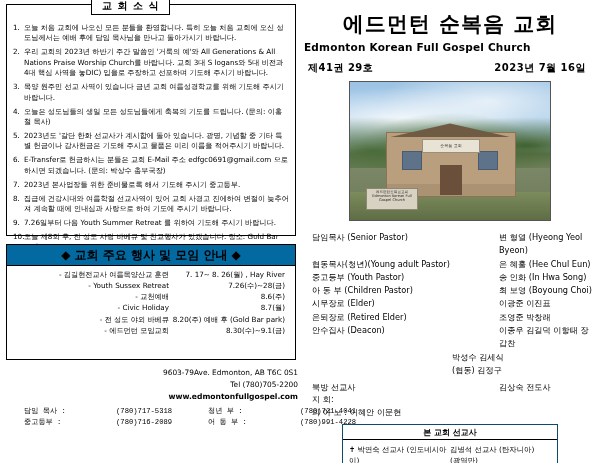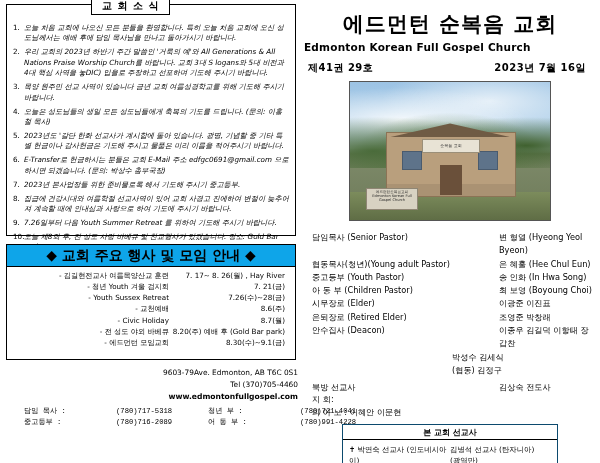--- a/index.html
+++ b/index.html
@@ -66,44 +66,43 @@
     display: flex;
     margin-bottom: 3.5px;
   }
   .news-num {
     width: 11px;
     flex: 0 0 11px;
     text-align: left;
   }
   .news-text {
     flex: 1 1 auto;
-    font-style: italic;
   }
   .news-footer {
     margin-top: 6px;
     font-size: 7.2px;
     line-height: 1.5;
   }
   .news-footer .indent {
     padding-left: 24px;
   }
 
   .events-box {
     position: relative;
     margin-top: 8px;
     width: 290px;
     height: 116px;
     border: 1px solid #000;
     box-sizing: border-box;
     background: #fff;
   }
   .events-head {
-    background: #0ea5e9;
+    background: #0369a1;
     text-align: center;
-    font-size: 14px;
+    font-size: 12px;
     font-weight: bold;
     padding: 2px 0 1px 0;
     border-bottom: 1px solid #000;
   }
   .events-list {
     padding: 3px 10px 2px 12px;
     font-size: 7.2px;
     line-height: 1.55;
     text-align: right;
   }
@@ -378,24 +377,20 @@
     </div>
 
     <div class="events-box">
       <div class="events-head">◆ 교회 주요 행사 및 모임 안내 ◆</div>
       <div class="events-list">
         <div class="ev-row">
           <span class="ev-label">- 김길현전교사 여름목양산교 훈련</span>
           <span class="ev-value">7. 17~ 8. 26(월) , Hay River</span>
         </div>
         <div class="ev-row">
-          <span class="ev-label">- 청년 Youth 겨울 검지회</span>
-          <span class="ev-value">7. 21(금)</span>
-        </div>
-        <div class="ev-row">
           <span class="ev-label">- Youth Sussex Retreat</span>
           <span class="ev-value">7.26(수)~28(금)</span>
         </div>
         <div class="ev-row">
           <span class="ev-label">- 교천예배</span>
           <span class="ev-value">8.6(주)</span>
         </div>
         <div class="ev-row">
           <span class="ev-label">- Civic Holiday</span>
           <span class="ev-value">8.7(월)</span>
@@ -406,21 +401,21 @@
         </div>
         <div class="ev-row">
           <span class="ev-label">- 에드먼턴 모임교회</span>
           <span class="ev-value">8.30(수)~9.1(금)</span>
         </div>
       </div>
     </div>
 
     <div class="contact-block">
       <div class="addr">9603-79Ave. Edmonton, AB T6C 0S1</div>
-      <div class="addr">Tel (370)705-4460</div>
+      <div class="addr">Tel (780)705-2200</div>
       <div class="site">www.edmontonfullgospel.com</div>
     </div>
 
     <div class="phones">
       <div class="ph-row">
         <span class="ph-cell">담임 목사 :</span>
         <span class="ph-cell">(780)717-5318</span>
         <span class="ph-cell">청년 부 :</span>
         <span class="ph-cell">(780)721-4041</span>
       </div>

